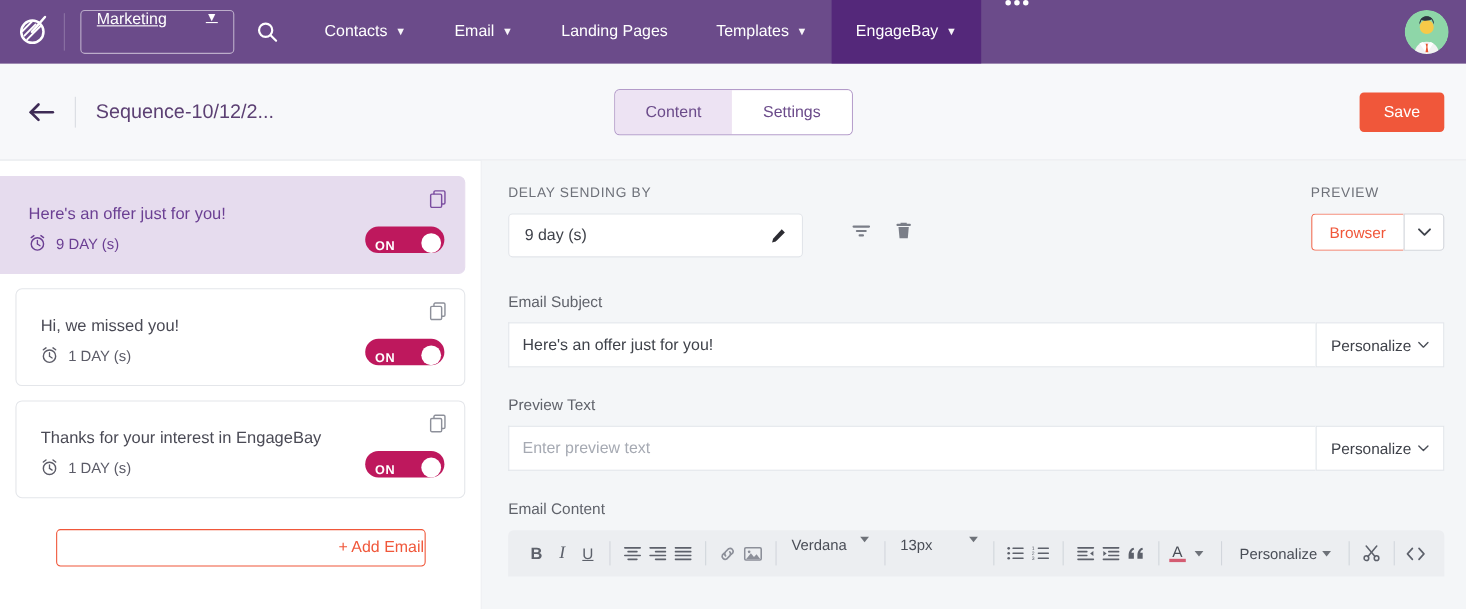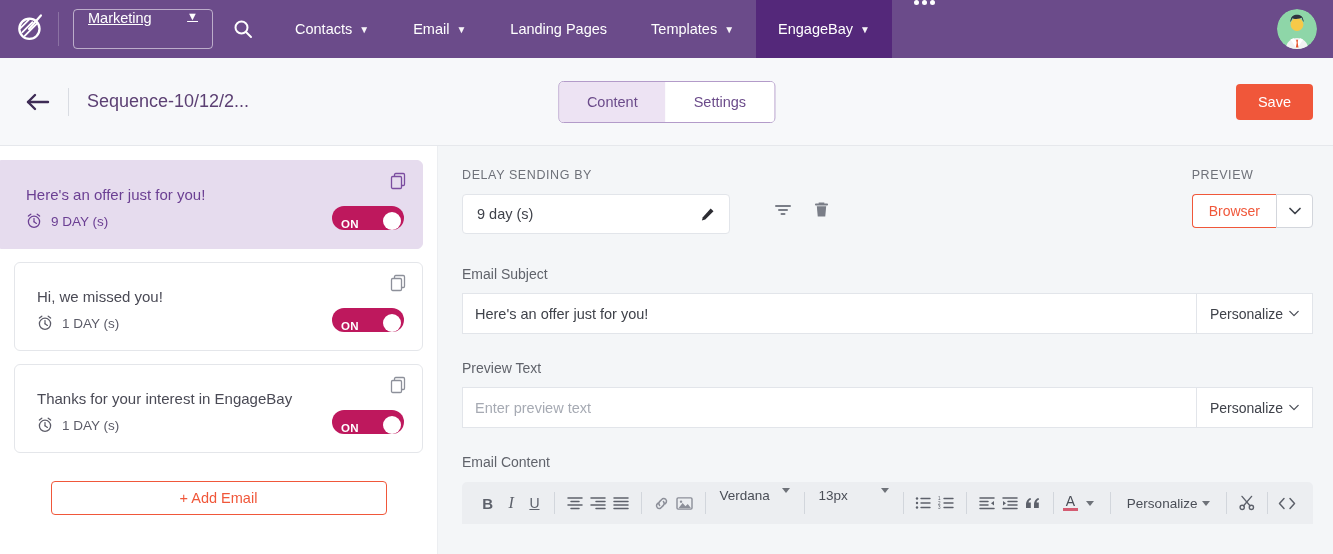--- a/index.html
+++ b/index.html
@@ -87,21 +87,21 @@
   .toggle {
     position: absolute; right: 18px; top: 45px;
     width: 72px; height: 24px; border-radius: 12px; background: #be185d;
     display: flex; align-items: flex-end; cursor: pointer;
   }
   .toggle span { color: #fff; font-size: 11.5px; font-weight: bold; margin-left: 9px; letter-spacing: .4px; }
   .toggle i { position: absolute; right: 3px; width: 18px; height: 18px; border-radius: 50%; background: #fff; }
   .add-email {
     display: block; margin: 28px auto 0 auto; width: 336px; height: 34px;
     border: 1px solid #F0573A; border-radius: 4px; background: #fff;
-    color: #F0573A; font-size: 14.5px; cursor: pointer; font-family: inherit;
+    color: #F0573A; font-size: 14.5px; cursor: pointer; font-family: inherit; text-align: right;
   }
 
   
   .main { flex: 1; background: #F4F6F8; padding: 22px 20px 0 24px; position: relative; overflow: hidden; }
   .row-top { display: flex; justify-content: space-between; align-items: flex-start; }
   .field-label-caps { font-size: 12.5px; color: #6E7179; letter-spacing: .6px; margin-bottom: 12px; }
   .delay-box {
     width: 268px; height: 40px; background: #fff; border: 1px solid #E2E5EA; border-radius: 4px;
     display: flex; align-items: center; justify-content: space-between; padding: 0 14px;
     font-size: 14.5px; color: #3F424A; cursor: pointer;

